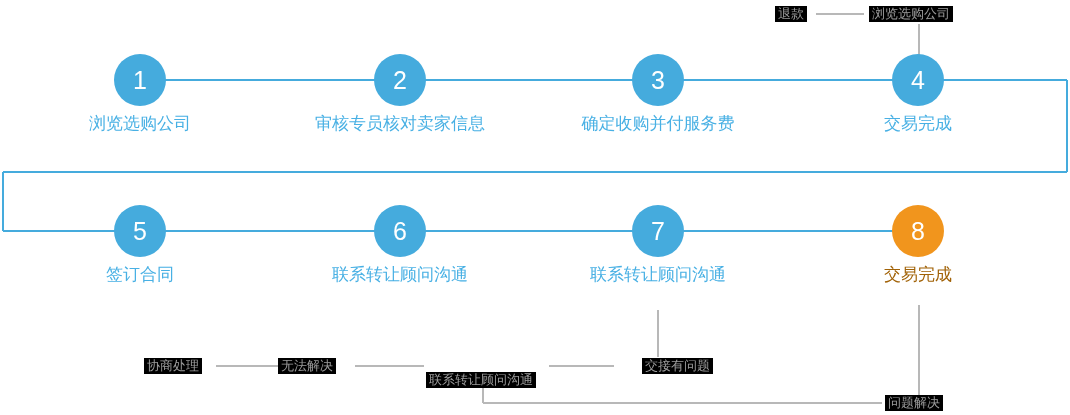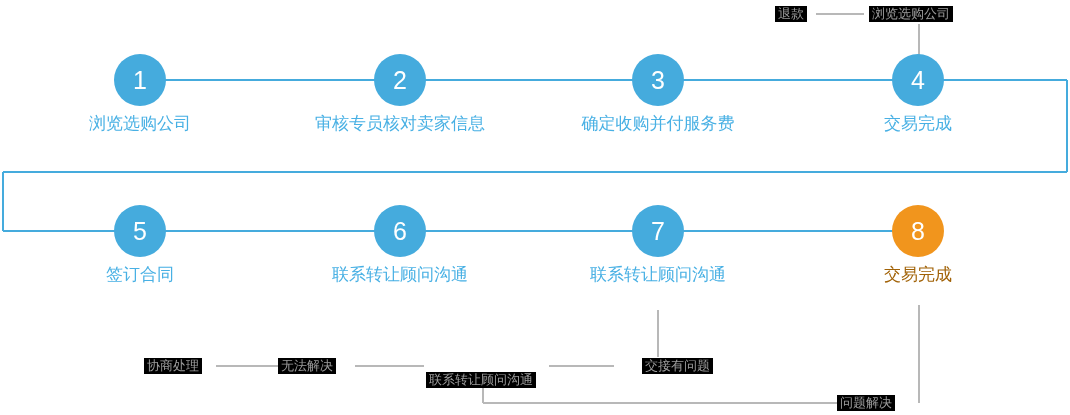--- a/index.html
+++ b/index.html
@@ -149,15 +149,15 @@
   <div class="ann" style="left:869px;top:6px;">浏览选购公司</div>
 
   <div class="ann" style="left:144px;top:358px;">协商处理</div>
 
   <div class="ann" style="left:278px;top:358px;">无法解决</div>
 
   <div class="ann" style="left:426px;top:372px;text-align:right;">联系转让顾问沟通</div>
 
   <div class="ann" style="left:618px;top:358px;margin-left:24px;">交接有问题</div>
 
-  <div class="ann" style="left:837px;top:395px;">问题解决</div>
+  <div class="ann" style="left:885px;top:395px;">问题解决</div>
 
 </div>
 
 </body></html>

